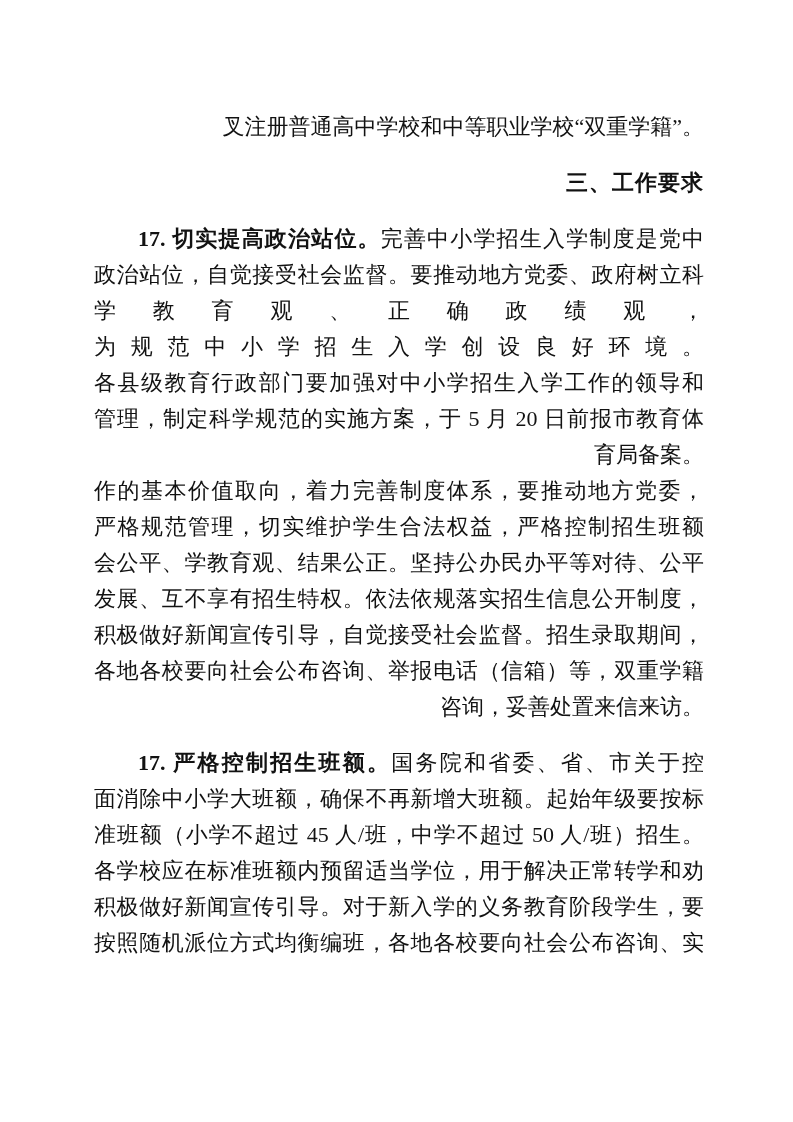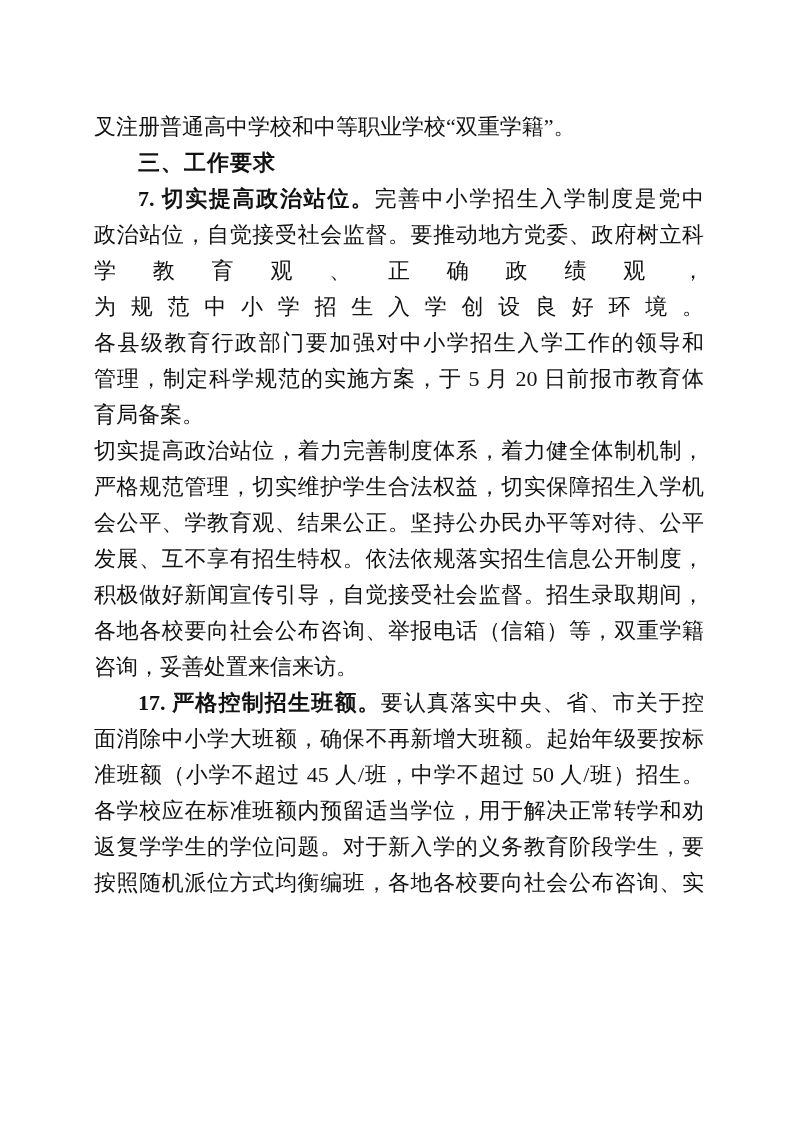--- a/index.html
+++ b/index.html
@@ -26,63 +26,64 @@
     position: absolute;
     left: 94px;
     top: 109px;
     width: 610px;
     color: #121212;
     font-size: 22px;
     line-height: 36px;
   }
   .line {
     width: 610px;
-    text-align: left;
+    text-align: right;
     word-break: keep-all;
     overflow: visible;
   }
   .line.stretch {
     text-align: justify;
     text-align-last: justify;
   }
   .line.indent {
     padding-left: 44px;
     width: 566px;
+    margin-top: 20px;
   }
   .lead {
     font-weight: 700;
   }
   .line.heading .lead {
     font-family: "Liberation Sans", "DejaVu Sans", sans-serif;
     letter-spacing: 1px;
   }
   .body-seg {
     font-weight: 400;
   }
 </style>
 </head>
 <body>
 
 <div class="page">
   <div class="text-block">
       <div class="line"><span class="body-seg">叉注册普通高中学校和中等职业学校“双重学籍”。</span></div>
       <div class="line indent heading"><span class="lead">三、工作要求</span></div>
-      <div class="line indent stretch"><span class="lead">7. 切实提高政治站位。</span><span class="body-seg">完善中小学招生入学制度是党中</span></div>
+      <div class="line indent stretch"><span class="lead">17. 切实提高政治站位。</span><span class="body-seg">完善中小学招生入学制度是党中</span></div>
       <div class="line stretch"><span class="body-seg">政治站位，自觉接受社会监督。要推动地方党委、政府树立科</span></div>
       <div class="line stretch"><span class="body-seg">学教育观、正确政绩观，为规范中小学招生入学创设良好环境。</span></div>
       <div class="line stretch"><span class="body-seg">各县级教育行政部门要加强对中小学招生入学工作的领导和</span></div>
       <div class="line stretch"><span class="body-seg">管理，制定科学规范的实施方案，于 5 月 20 日前报市教育体</span></div>
       <div class="line"><span class="body-seg">育局备案。</span></div>
-      <div class="line stretch"><span class="body-seg">切实提高政治站位，着力完善制度体系，着力健全体制机制，</span></div>
-      <div class="line stretch"><span class="body-seg">严格规范管理，切实维护学生合法权益，切实保障招生入学机</span></div>
+      <div class="line stretch"><span class="body-seg">作的基本价值取向，着力完善制度体系，要推动地方党委，</span></div>
+      <div class="line stretch"><span class="body-seg">严格规范管理，切实维护学生合法权益，严格控制招生班额</span></div>
       <div class="line stretch"><span class="body-seg">会公平、学教育观、结果公正。坚持公办民办平等对待、公平</span></div>
       <div class="line stretch"><span class="body-seg">发展、互不享有招生特权。依法依规落实招生信息公开制度，</span></div>
       <div class="line stretch"><span class="body-seg">积极做好新闻宣传引导，自觉接受社会监督。招生录取期间，</span></div>
       <div class="line stretch"><span class="body-seg">各地各校要向社会公布咨询、举报电话（信箱）等，双重学籍</span></div>
       <div class="line"><span class="body-seg">咨询，妥善处置来信来访。</span></div>
-      <div class="line indent stretch"><span class="lead">17. 严格控制招生班额。</span><span class="body-seg">要认真落实中央、省、市关于控</span></div>
+      <div class="line indent stretch"><span class="lead">17. 严格控制招生班额。</span><span class="body-seg">国务院和省委、省、市关于控</span></div>
       <div class="line stretch"><span class="body-seg">面消除中小学大班额，确保不再新增大班额。起始年级要按标</span></div>
       <div class="line stretch"><span class="body-seg">准班额（小学不超过 45 人/班，中学不超过 50 人/班）招生。</span></div>
       <div class="line stretch"><span class="body-seg">各学校应在标准班额内预留适当学位，用于解决正常转学和劝</span></div>
-      <div class="line stretch"><span class="body-seg">返复学学生的学位问题。对于新入学的义务教育阶段学生，要</span></div>
+      <div class="line stretch"><span class="body-seg">积极做好新闻宣传引导。对于新入学的义务教育阶段学生，要</span></div>
       <div class="line stretch"><span class="body-seg">按照随机派位方式均衡编班，各地各校要向社会公布咨询、实</span></div>
     </div>
 </div>
 
 </body></html>

